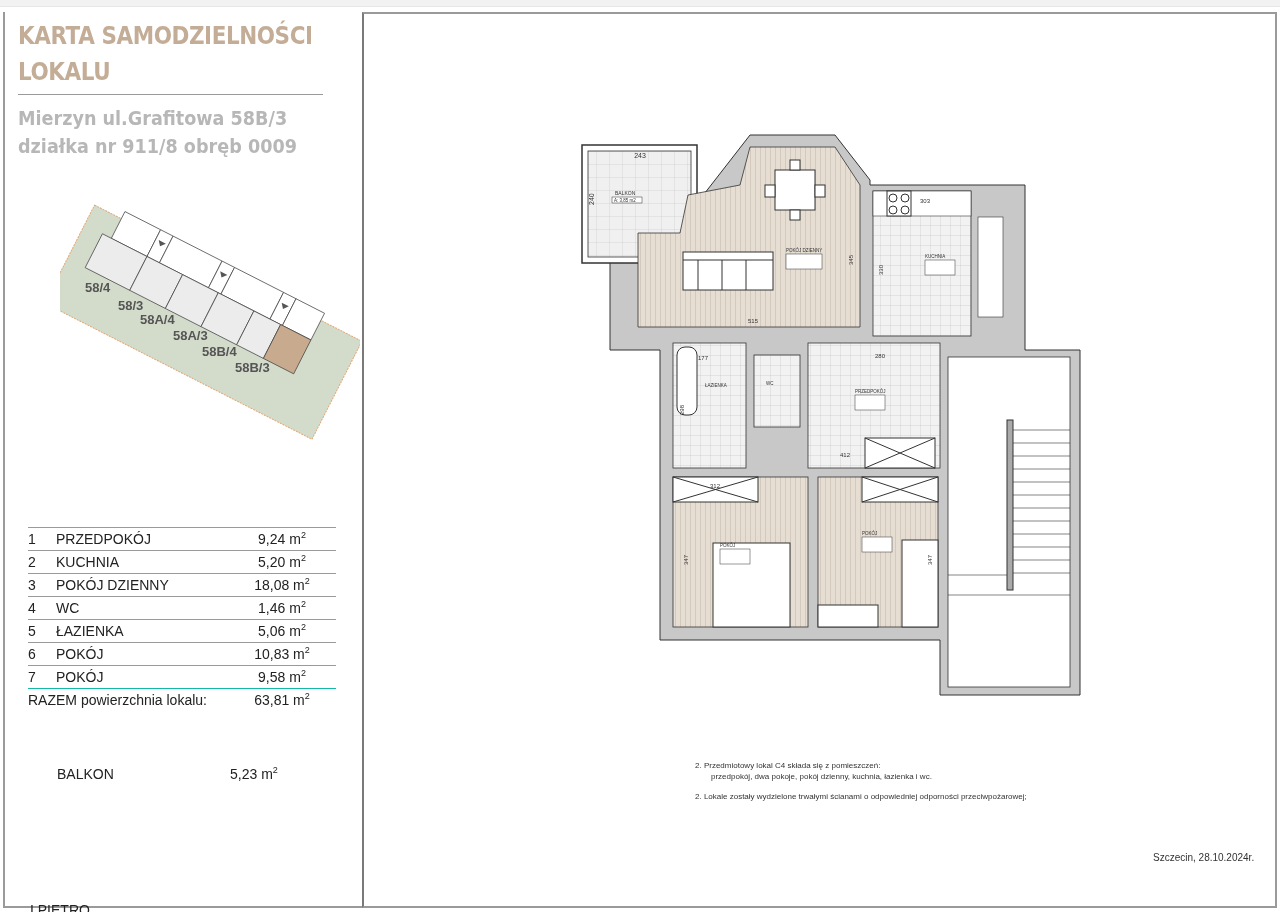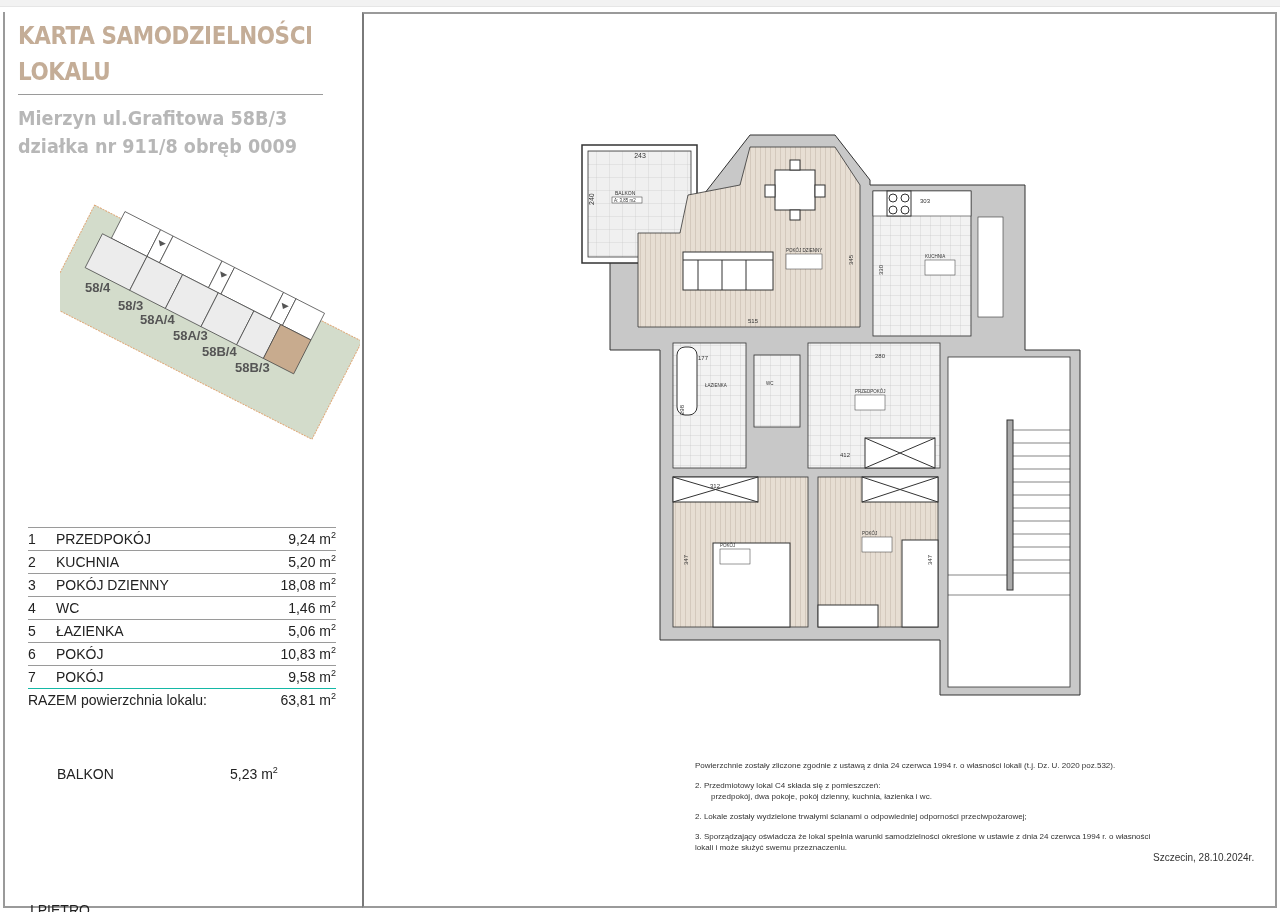--- a/index.html
+++ b/index.html
@@ -8,21 +8,21 @@
   .left-panel { position:absolute; left:3px; top:12px; width:360px; height:896px; border-left:2px solid #9a9a9a; border-bottom:2px solid #9a9a9a; box-sizing:border-box; }
   .right-panel { position:absolute; left:362px; top:12px; width:915px; height:896px; border-top:2px solid #9a9a9a; border-left:2px solid #7a7a7a; border-right:2px solid #9a9a9a; border-bottom:2px solid #9a9a9a; box-sizing:border-box; }
   .title { position:absolute; left:18px; top:18px; font-family:"DejaVu Sans", sans-serif; font-weight:bold; color:#c4ad97; font-size:25px; line-height:36px; letter-spacing:-0.5px; transform:scaleX(0.86); transform-origin:left top; white-space:nowrap; }
   .title-rule { position:absolute; left:18px; top:94px; width:305px; height:1px; background:#9a9a9a; }
   .subtitle { position:absolute; left:18px; top:104px; font-family:"DejaVu Sans", sans-serif; font-weight:bold; color:#b7b7b7; font-size:20px; line-height:28px; transform:scaleX(0.88); transform-origin:left top; white-space:nowrap; }
   .site-map { position:absolute; left:60px; top:200px; width:300px; height:240px; }
   .rooms-table { position:absolute; left:28px; top:527px; width:308px; border-collapse:collapse; font-size:14px; color:#222; }
   .rooms-table td { height:22px; padding:0; border-top:1px solid #9a9a9a; vertical-align:middle; }
   .rooms-table td.num { width:28px; }
   .rooms-table td.name { width:172px; }
-  .rooms-table td.area { text-align:right; }
+  .rooms-table td.area { text-align:center; }
   .rooms-table tr.total td { border-top:1px solid #14b8a6; border-bottom:none; }
   sup { font-size:9px; line-height:0; vertical-align:super; }
   .balcony { position:absolute; left:57px; top:766px; font-size:14px; color:#222; }
   .balcony-area { position:absolute; left:230px; top:766px; font-size:14px; color:#222; }
   .floor { position:absolute; left:30px; top:902px; font-size:14px; color:#222; }
   .plan { position:absolute; left:570px; top:125px; width:530px; height:585px; }
   .notes { position:absolute; left:695px; top:760px; width:460px; font-size:8px; color:#333; line-height:11px; }
   .notes p { margin:0 0 9px 0; }
   .notes .indent { padding-left:16px; }
   .date { position:absolute; left:1153px; top:852px; font-size:10px; color:#333; }
@@ -234,21 +234,19 @@
     <line x1="443" y1="409" x2="500" y2="409"></line>
       <line x1="443" y1="422" x2="500" y2="422"></line>
     <line x1="443" y1="435" x2="500" y2="435"></line>
       <line x1="443" y1="448" x2="500" y2="448"></line>
     <line x1="378" y1="450" x2="437" y2="450"></line>
       <line x1="378" y1="470" x2="500" y2="470"></line>
   </g>
 </svg>
 
 <div class="notes">
-  <p>Powierzchnie zostały zliczone zgodnie z ustawą z dnia 24 czerwca 1994 r. o własności lokali (t.j. Dz. U. 2020 poz.532).</p>
   <p>
     <span>2. Przedmiotowy lokal C4 składa się z pomieszczeń:</span><br>
     <span class="indent">przedpokój, dwa pokoje, pokój dzienny, kuchnia, łazienka i wc.</span>
   </p>
   <p>2. Lokale zostały wydzielone trwałymi ścianami o odpowiedniej odporności przeciwpożarowej;</p>
-  <p>3. Sporządzający oświadcza że lokal spełnia warunki samodzielności określone w ustawie z dnia 24 czerwca 1994 r. o własności lokali i może służyć swemu przeznaczeniu.</p>
 </div>
 <div class="date">Szczecin, 28.10.2024r.</div>
 
 </body></html>

